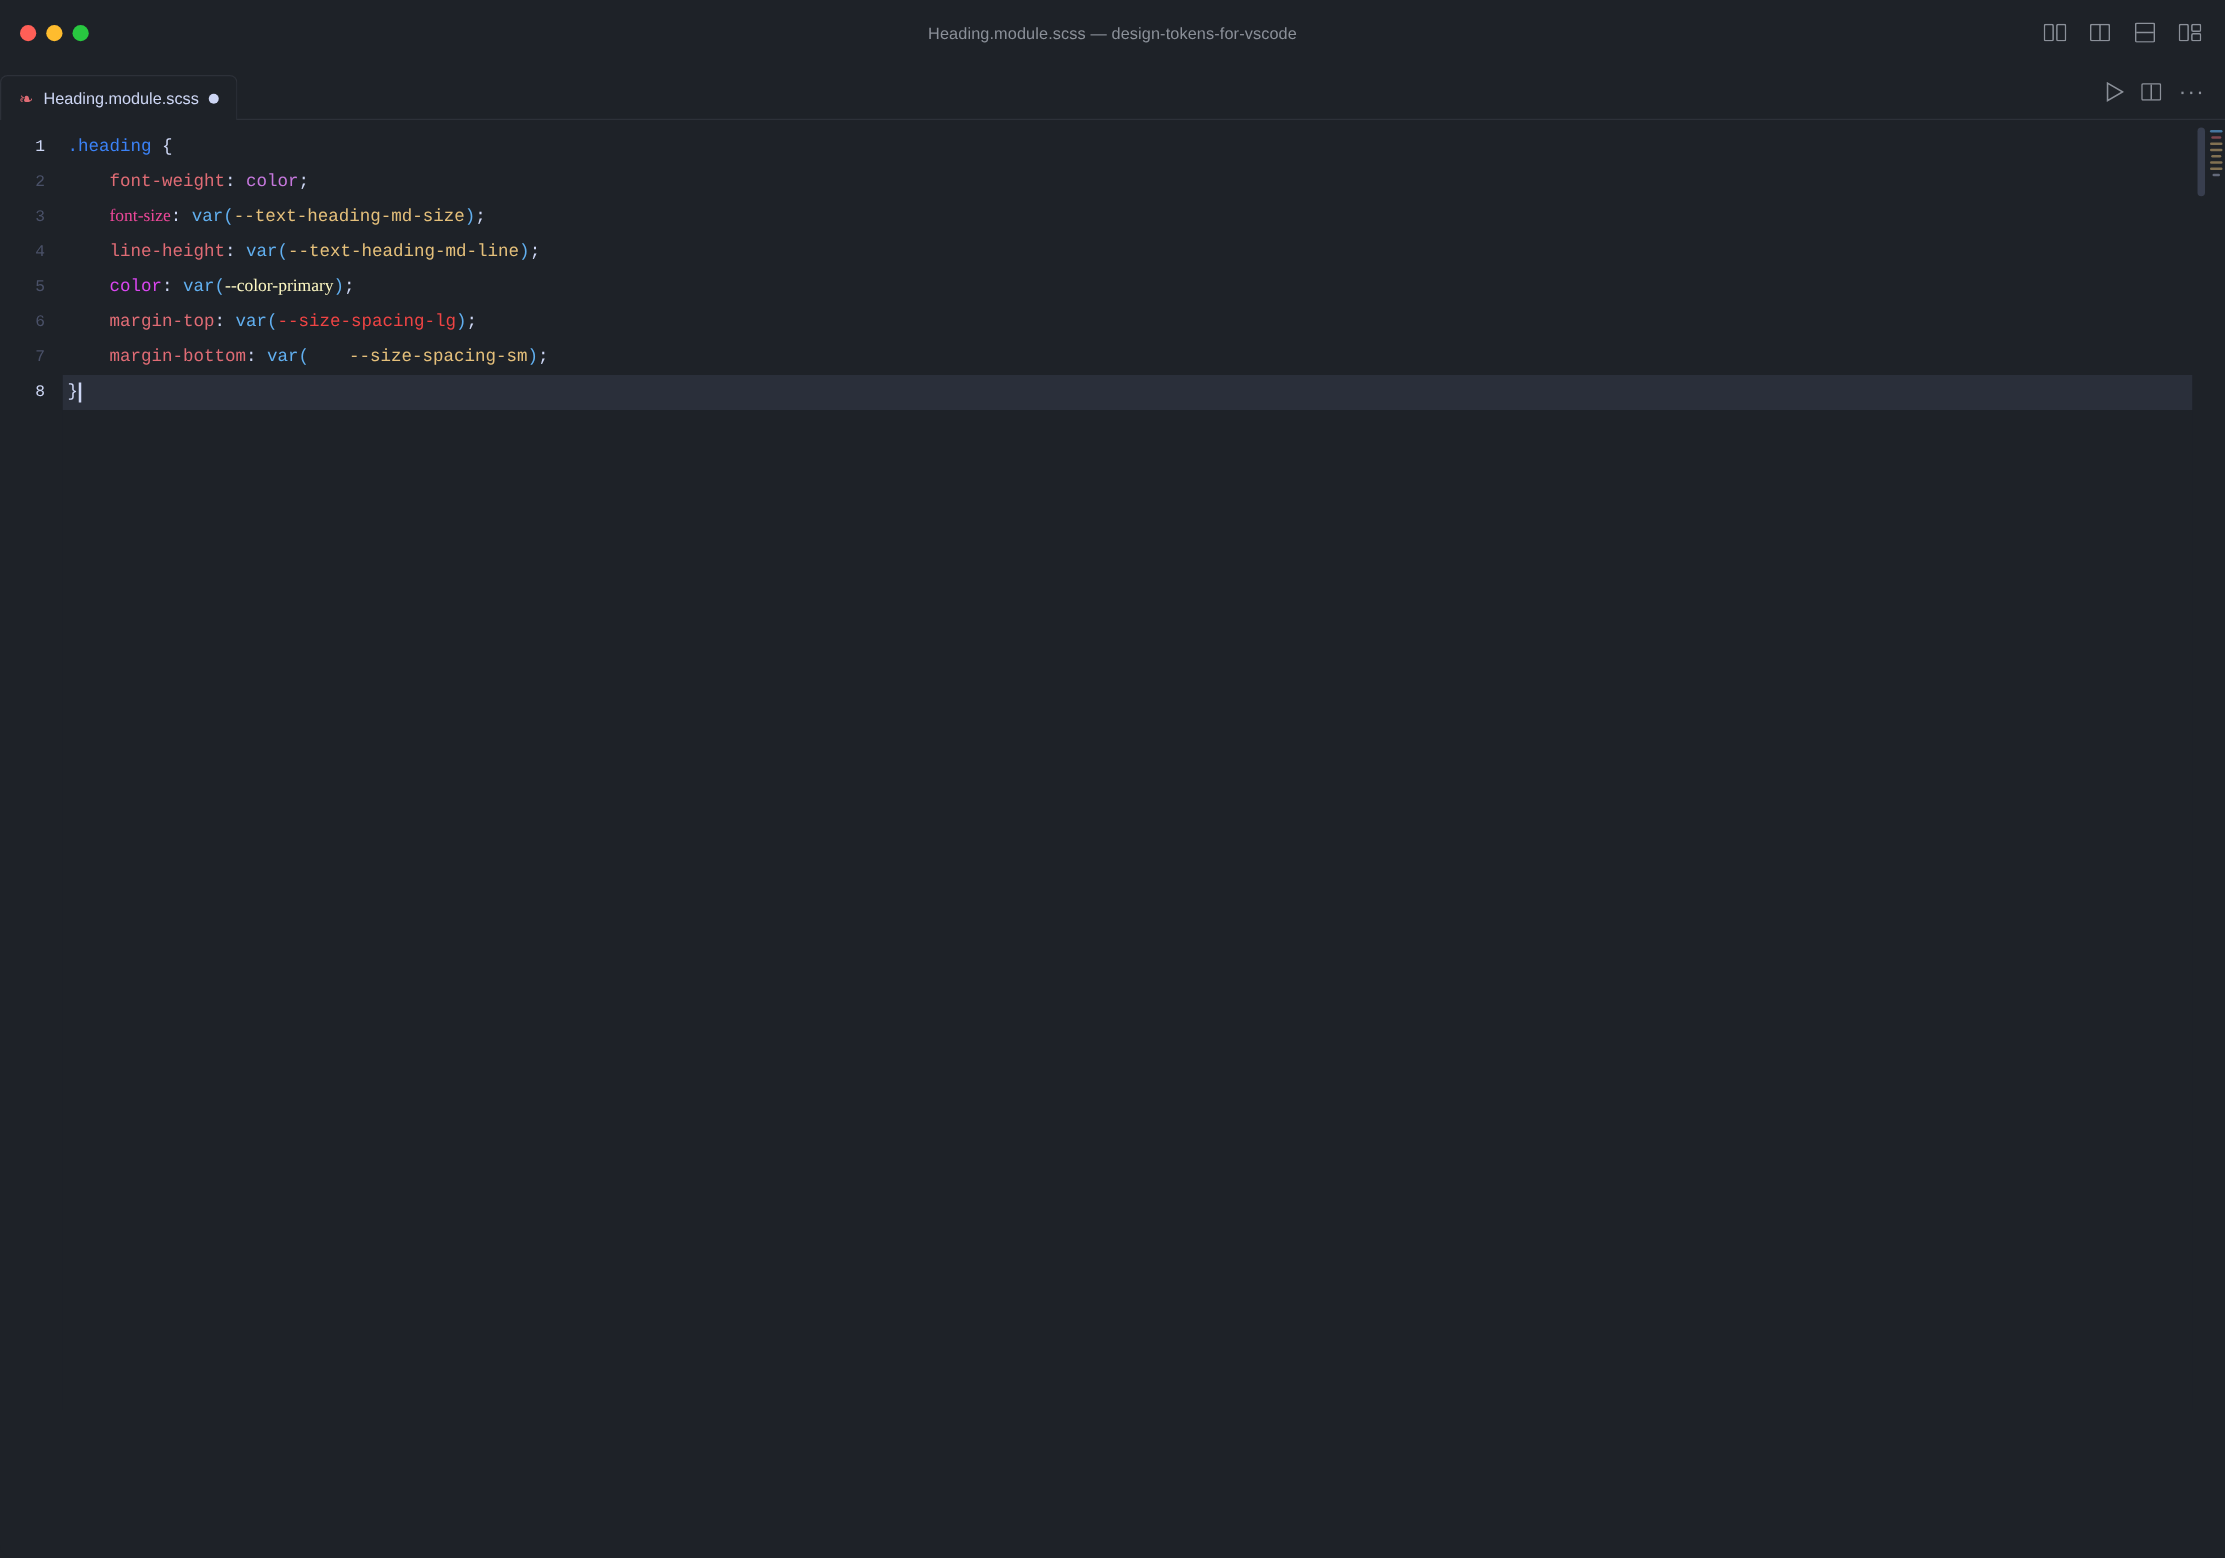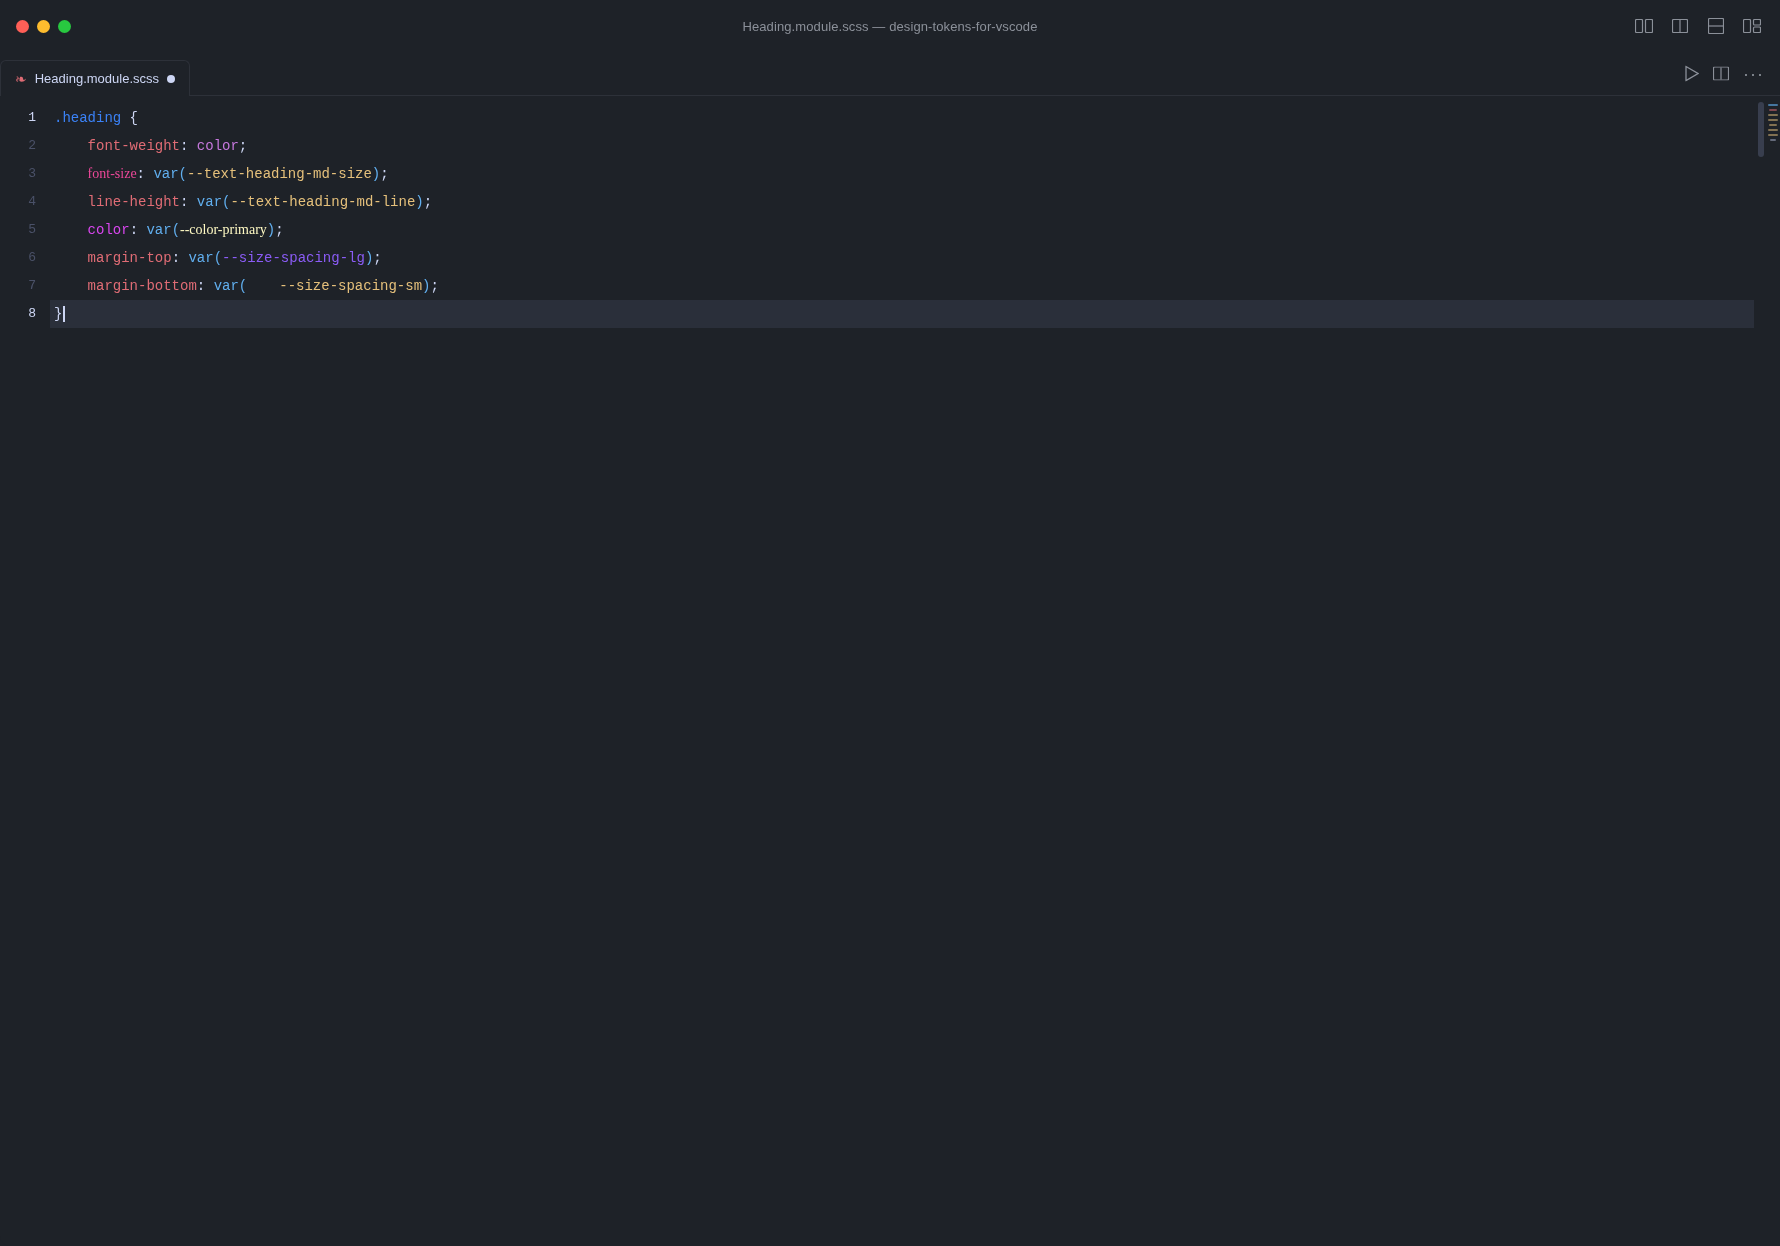--- a/index.html
+++ b/index.html
@@ -290,21 +290,21 @@
 
       <div class="code-line">
         <span style="color: #cdd6f4;">    </span><span style="color: #e06c75;">line-height</span><span style="color: #cdd6f4;">: </span><span style="color: #61afef;">var(</span><span style="color: #e5c07b;">--text-heading-md-line</span><span style="color: #61afef;">)</span><span style="color: #cdd6f4;">;</span>
       </div>
 
       <div class="code-line">
         <span style="color: #cdd6f4;">    </span><span style="color: #d946ef;">color</span><span style="color: #cdd6f4;">: </span><span style="color: #61afef;">var(</span><span style="color: #fef9c3; font-family: Liberation Serif, serif;">--color-primary</span><span style="color: #61afef;">)</span><span style="color: #cdd6f4;">;</span>
       </div>
 
       <div class="code-line">
-        <span style="color: #cdd6f4;">    </span><span style="color: #e06c75;">margin-top</span><span style="color: #cdd6f4;">: </span><span style="color: #61afef;">var(</span><span style="color: #8b5cf6; text-align: right;">--size-spacing-lg</span><span style="color: #61afef;">)</span><span style="color: #cdd6f4;">;</span>
+        <span style="color: #cdd6f4;">    </span><span style="color: #e06c75;">margin-top</span><span style="color: #cdd6f4;">: </span><span style="color: #61afef;">var(</span><span style="color: #ef4444; text-align: right;">--size-spacing-lg</span><span style="color: #61afef;">)</span><span style="color: #cdd6f4;">;</span>
       </div>
 
       <div class="code-line">
         <span style="color: #cdd6f4;">    </span><span style="color: #e06c75;">margin-bottom</span><span style="color: #cdd6f4;">: </span><span style="color: #61afef;">var(</span><span style="color: #e5c07b; margin-left: 32px;">--size-spacing-sm</span><span style="color: #61afef;">)</span><span style="color: #cdd6f4;">;</span>
       </div>
 
       <div class="code-line active-line">
         <span style="color: #cdd6f4;">}</span><span style="display:inline-block; width:2px; height:16px; background:#cdd6f4; vertical-align:middle; margin-left:1px;"></span>
       </div>
 

